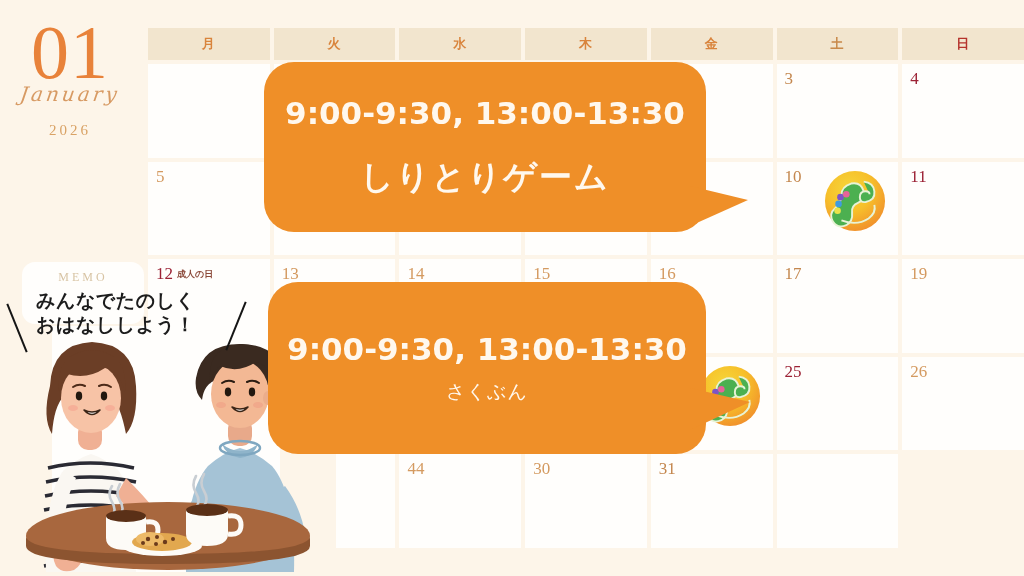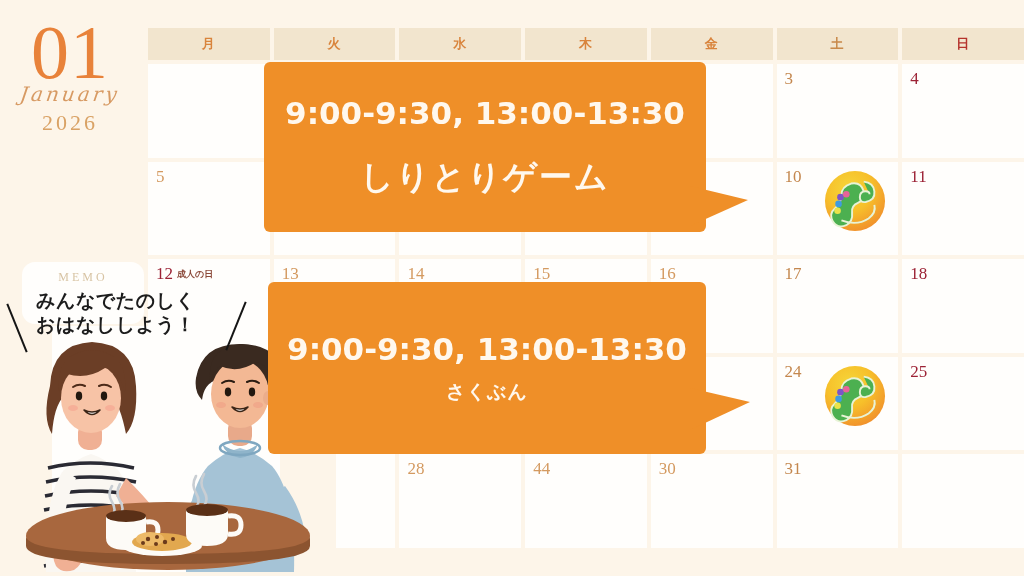--- a/index.html
+++ b/index.html
@@ -34,24 +34,24 @@
     font-family: "DejaVu Serif", serif;
     font-style: italic;
     font-size: 20px;
     color: #D79A63;
     letter-spacing: 3px;
     margin-top: -6px;
     transform: skewX(-8deg);
   }
   #year-number {
     font-family: "Liberation Serif", serif;
-    font-size: 22px;
+    font-size: 15px;
     color: #D9A265;
     letter-spacing: 3px;
-    margin-top: 4px;
+    margin-top: 16px;
   }
 
   
   #calendar {
     position: absolute;
     left: 148px; top: 28px;
     width: 876px; height: 524px;
   }
   #weekday-row {
     display: grid;
@@ -145,21 +145,21 @@
     height: 52px;
     background: #151515;
   }
   .memo-quote-left { left: 16px; top: 302px; transform: rotate(-22deg); }
   .memo-quote-right { left: 235px; top: 300px; transform: rotate(22deg); }
 
   
   .bubble {
     position: absolute;
     background: #EF8F28;
-    border-radius: 6px;
+    border-radius: 30px;
     z-index: 10;
     color: #FFF8EE;
     text-align: center;
     display: flex;
     flex-direction: column;
     justify-content: center;
     align-items: center;
   }
   .bubble-tail {
     position: absolute;
@@ -195,21 +195,21 @@
   }
   .bubble-title {
     font-family: "DejaVu Sans", sans-serif;
     font-weight: bold;
     font-size: 33px;
     letter-spacing: 2px;
   }
   #bubble-1 .bubble-time { margin-bottom: 24px; }
   .bubble-furigana {
     font-family: "DejaVu Sans", sans-serif;
-    font-weight: bold;
+    font-weight: normal;
     font-size: 19px;
     letter-spacing: 1px;
     margin-top: 12px;
   }
   #bubble-2 .bubble-title { font-size: 38px; margin-top: -2px; }
 
   
   #illustration {
     position: absolute;
     left: 0; bottom: 0;
@@ -272,21 +272,20 @@
     <circle cx="14" cy="42" r="3.4" fill="#EBE34A"></circle>
   </svg>
 </div>
         <div class="date-cell"><span class="date-num sun">11</span></div>
         <div class="date-cell"><span class="date-num sun">12</span><span class="holiday-label">成人の日</span></div>
         <div class="date-cell"><span class="date-num">13</span></div>
         <div class="date-cell"><span class="date-num">14</span></div>
         <div class="date-cell"><span class="date-num">15</span></div>
         <div class="date-cell"><span class="date-num">16</span></div>
         <div class="date-cell"><span class="date-num sat">17</span></div>
-        <div class="date-cell"><span class="date-num sun">18</span></div>
         <div class="date-cell"><span class="date-num">19</span></div>
         <div class="date-cell"><span class="date-num empty">20</span></div>
         <div class="date-cell"><span class="date-num empty">21</span></div>
         <div class="date-cell"><span class="date-num empty">22</span></div>
         <div class="date-cell"><span class="date-num empty">23</span></div>
         <div class="date-cell"><span class="date-num sat">24</span>
   <svg class="cell-logo" viewBox="0 0 64 64">
     <defs>
       <radialGradient id="logoGrad" cx="40%" cy="30%" r="78%">
         <stop offset="0%" stop-color="#F5D63A"></stop>

